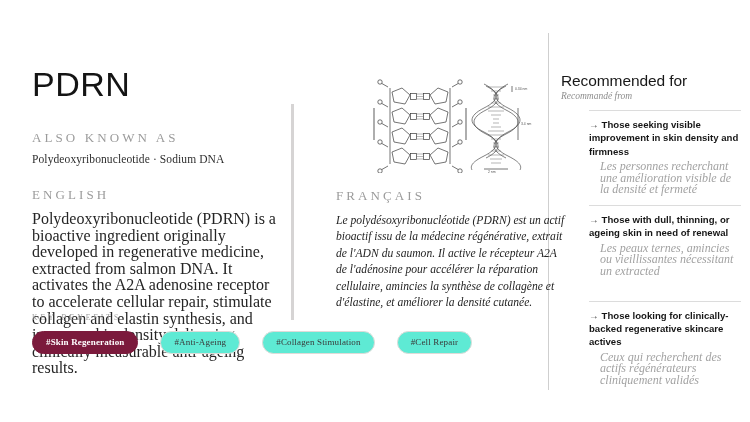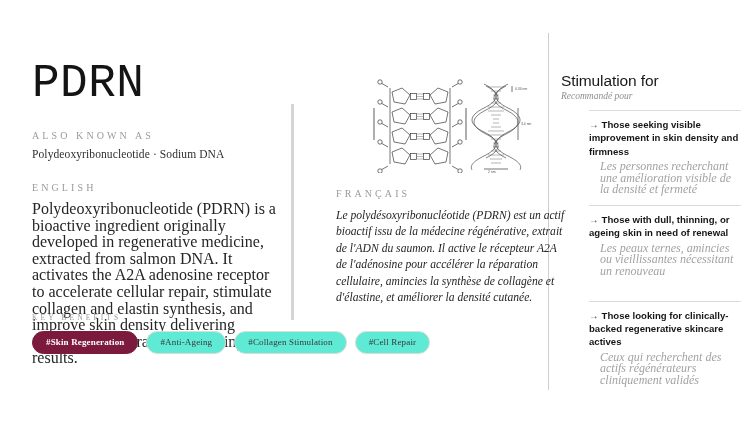--- a/index.html
+++ b/index.html
@@ -41,31 +41,31 @@
   }
 
   
   .left-col {
     position: absolute;
     left: 32px;
     top: 60px;
     width: 248px;
   }
   .title {
-    font-family: Liberation Mono, monospace;
-    font-size: 46px;
+    font-family: Liberation Sans, sans-serif;
+    font-size: 34px;
     line-height: 48px;
     letter-spacing: 0.5px;
     color: #141414;
     font-weight: 400;
     margin: 0;
   }
   .eyebrow {
     font-family: "Liberation Serif", serif;
-    font-size: 10px;
+    font-size: 13px;
     letter-spacing: 3.1px;
     color: #9b9b9b;
     text-transform: uppercase;
     margin: 0;
   }
   .aka-line {
     font-family: "Liberation Serif", serif;
     font-size: 11.5px;
     color: #2e2e2e;
     margin: 0;
@@ -117,21 +117,21 @@
   .kb-label {
     font-family: "Liberation Serif", serif;
     font-size: 7.5px;
     letter-spacing: 3.1px;
     color: #9b9b9b;
     text-transform: uppercase;
     margin: 0 0 9px 0;
   }
   .tag-row {
     display: flex;
-    gap: 8px;
+    gap: 22px;
     align-items: center;
   }
   .tag {
     font-family: "Liberation Serif", serif;
     font-size: 9px;
     padding: 5px 13px 6px 13px;
     border-radius: 20px;
     white-space: nowrap;
     letter-spacing: 0.15px;
   }
@@ -337,31 +337,31 @@
     <p class="kb-label">KEY BENEFITS</p>
     <div class="tag-row">
       <span class="tag primary">#Skin Regeneration</span>
       <span class="tag ghost">#Anti-Ageing</span>
       <span class="tag ghost">#Collagen Stimulation</span>
       <span class="tag ghost">#Cell Repair</span>
     </div>
   </div>
 
   <div class="right-col">
-    <p class="rec-title">Stimulation for</p>
-    <p class="rec-sub">Recommandé pour</p>
+    <p class="rec-title">Recommended for</p>
+    <p class="rec-sub">Recommandé from</p>
 
     <ul class="rec-list" style="margin-top:9px;margin-left:28px;">
       <li class="rec-item">
         <p class="rec-en"><span class="rec-arrow">→</span><span>Those seeking visible improvement in skin density and firmness</span></p>
         <p class="rec-fr">Les personnes recherchant une amélioration visible de la densité et fermeté</p>
       </li>
       <li class="rec-item">
         <p class="rec-en"><span class="rec-arrow">→</span><span>Those with dull, thinning, or ageing skin in need of renewal</span></p>
-        <p class="rec-fr">Les peaux ternes, amincies ou vieillissantes nécessitant un renouveau</p>
+        <p class="rec-fr">Les peaux ternes, amincies ou vieillissantes nécessitant un extracted</p>
       </li>
       <li class="rec-item" style="margin-top:14px;">
         <p class="rec-en"><span class="rec-arrow">→</span><span>Those looking for clinically-backed regenerative skincare actives</span></p>
         <p class="rec-fr">Ceux qui recherchent des actifs régénérateurs cliniquement validés</p>
       </li>
     </ul>
   </div>
 
 </div>
 

